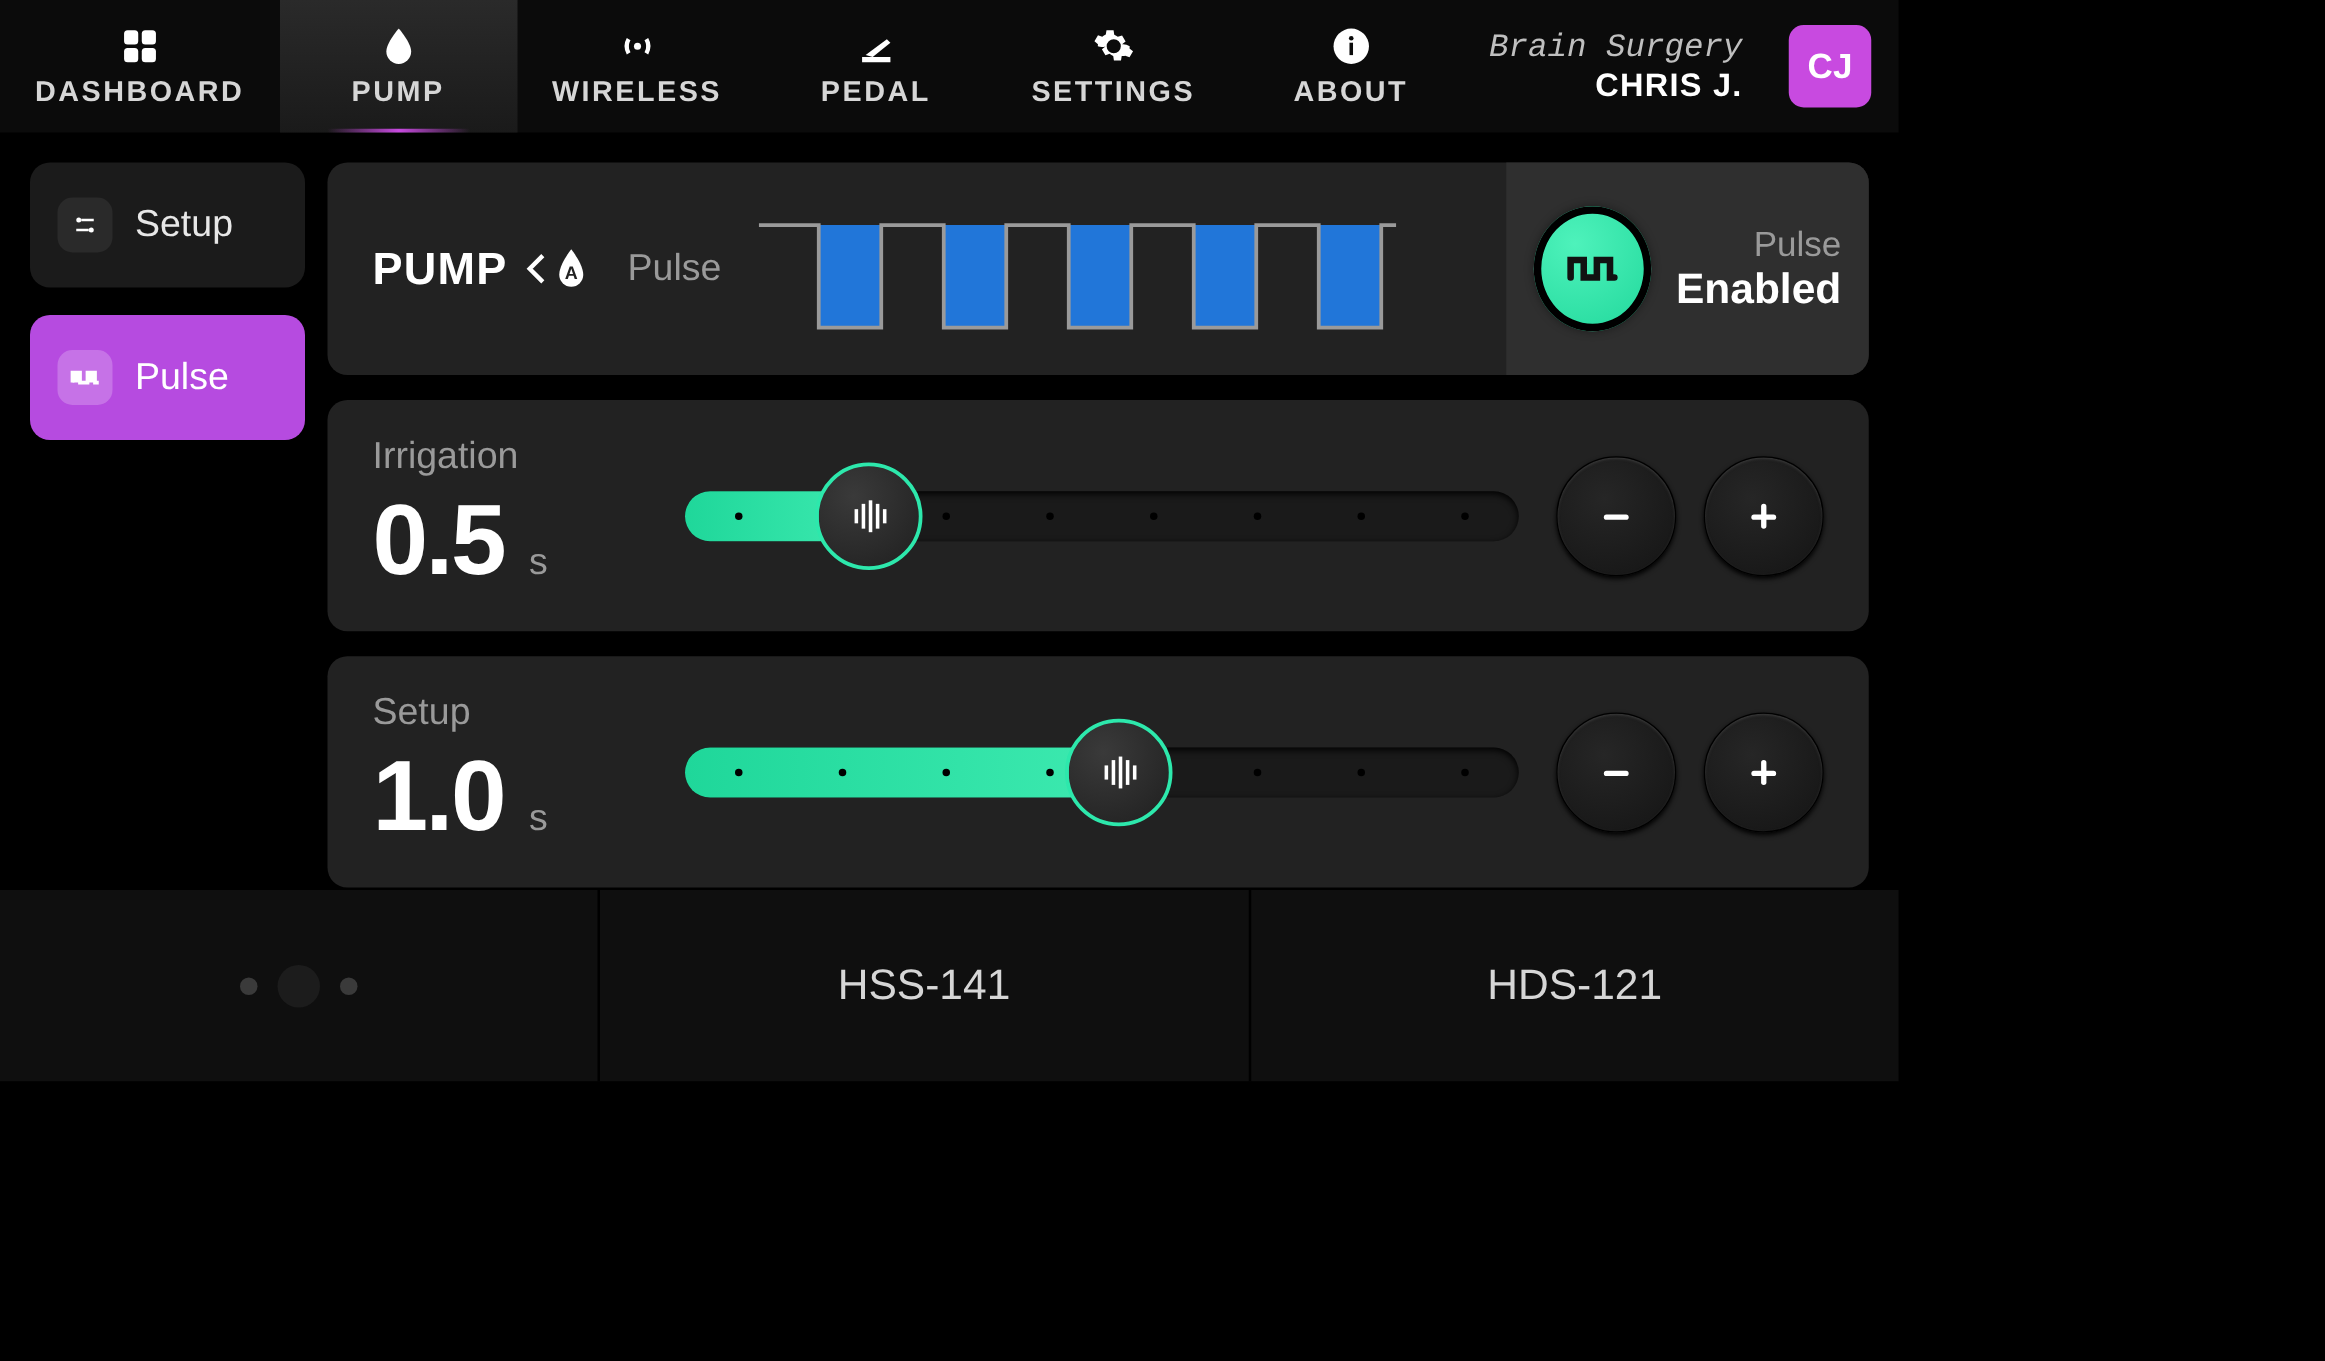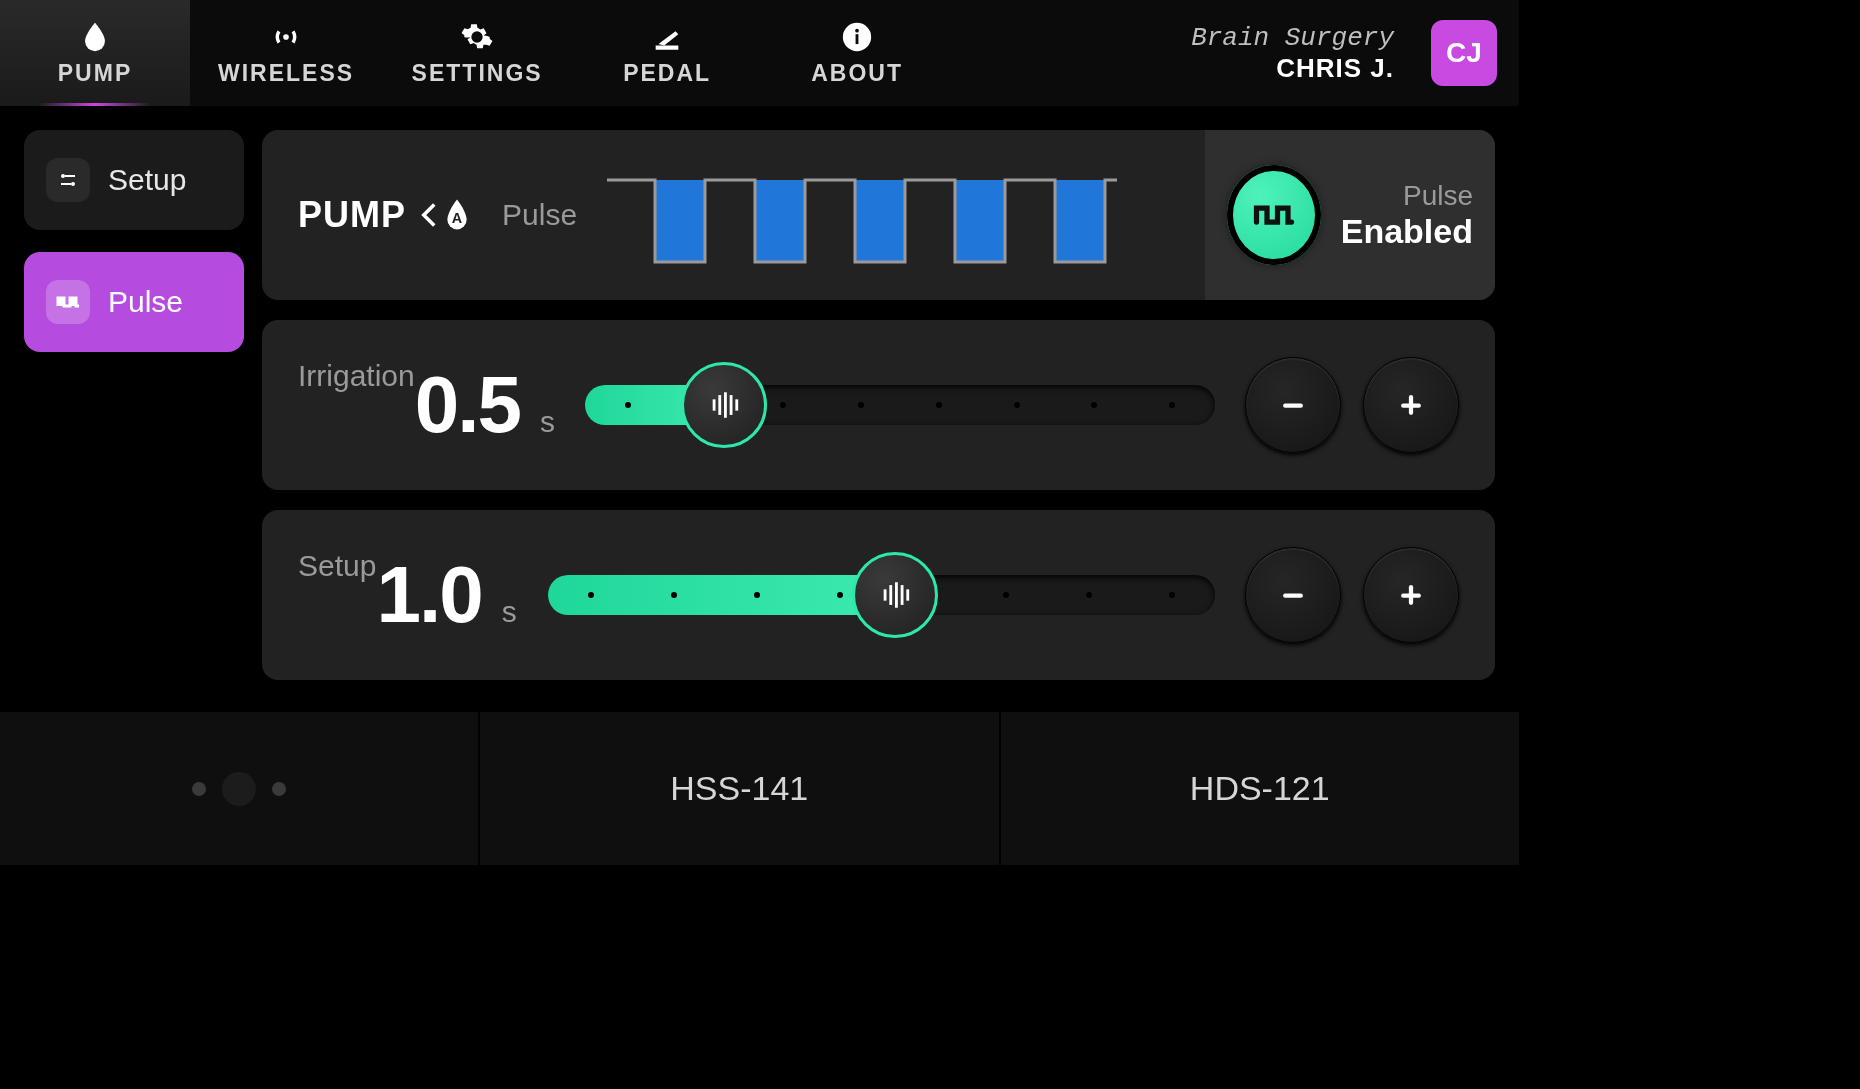--- a/index.html
+++ b/index.html
@@ -147,21 +147,21 @@
   background: radial-gradient(circle at 35% 30%, #4ef2bb, #1fd79a);
   box-shadow: 0 0 0 6px #000 inset, 0 0 8px rgba(0,0,0,0.4);
   display: flex; align-items: center; justify-content: center;
 }
 .toggle-knob svg { width: 42px; height: 42px; }
 .toggle-txt { text-align: right; flex:1; }
 .toggle-txt-label { color: #9a9a9a; font-size: 28px; }
 .toggle-txt-state { color: #fff; font-size: 34px; font-weight: 700; }
 .slider-panel .value-block {
   display: flex;
-  flex-direction: row;
+  flex-direction: column;
   min-width: 220px;
 }
 .value-label { color: #9a9a9a; font-size: 30px; margin-bottom: 4px; }
 .value-row { display: flex; align-items: baseline; gap: 20px; }
 .value-num { font-size: 80px; font-weight: 800; letter-spacing: -2px; }
 .value-unit { font-size: 30px; color: #9a9a9a; }
 .slider {
   flex: 1;
   margin: 0 30px;
   position: relative;
@@ -250,20 +250,31 @@
   background: #0f0f0f;
   border-right: 2px solid #000;
 }
 .footer-indicator .pdot { width: 14px; height: 14px; border-radius: 50%; background: #3a3a3a; }
 .footer-indicator .pdot.big { width: 34px; height: 34px; background: #1c1c1c; }
 </style>
 </head>
 <body>
 
 <div class="topnav">
+  <div class="nav-item">
+    <div class="nav-icon">
+      <svg viewBox="0 0 24 24">
+          <rect x="3" y="3" width="8" height="8" rx="2"></rect>
+          <rect x="13" y="3" width="8" height="8" rx="2"></rect>
+          <rect x="3" y="13" width="8" height="8" rx="2"></rect>
+          <rect x="13" y="13" width="8" height="8" rx="2"></rect>
+        </svg>
+    </div>
+    <div class="nav-label">DASHBOARD</div>
+  </div>
   <div class="nav-item active">
     <div class="nav-icon">
       <svg viewBox="0 0 24 24">
           <path d="M12 2 C12 2 5 10 5 15 a7 7 0 0 0 14 0 C19 10 12 2 12 2 Z"></path>
         </svg>
     </div>
     <div class="nav-label">PUMP</div>
   </div>
   <div class="nav-item">
     <div class="nav-icon">
@@ -271,33 +282,33 @@
           <circle cx="12" cy="12" r="2" fill="#fff" stroke="none"></circle>
           <path d="M7 8 a8 8 0 0 0 0 8"></path>
           <path d="M17 8 a8 8 0 0 1 0 8"></path>
         </svg>
     </div>
     <div class="nav-label">WIRELESS</div>
   </div>
   <div class="nav-item">
     <div class="nav-icon">
       <svg viewBox="0 0 24 24">
-          <path d="M12 8a4 4 0 1 0 0 8 4 4 0 0 0 0-8zm9 4a7 7 0 0 1-.1 1.2l2 1.6-2 3.4-2.4-.8a7 7 0 0 1-2 .1l-.4 2.5h-4l-.4-2.5a7 7 0 0 1-2-1.2l-2.4.8-2-3.4 2-1.6A7 7 0 0 1 3 12a7 7 0 0 1 .1-1.2l-2-1.6 2-3.4 2.4.8a7 7 0 0 1 2-1.2L7.9 3h4l.4 2.5a7 7 0 0 1 2 1.2l2.4-.8 2 3.4-2 1.6A7 7 0 0 1 21 12z"></path>
-        </svg>
-    </div>
-    <div class="nav-label">SETTINGS</div>
-  </div>
-  <div class="nav-item">
-    <div class="nav-icon">
-      <svg viewBox="0 0 24 24">
           <path d="M4 18 L20 18 L20 21 L4 21 Z"></path>
           <path d="M6 17 L18 8 L20 10 L10 18 Z"></path>
         </svg>
     </div>
     <div class="nav-label">PEDAL</div>
+  </div>
+  <div class="nav-item">
+    <div class="nav-icon">
+      <svg viewBox="0 0 24 24">
+          <path d="M12 8a4 4 0 1 0 0 8 4 4 0 0 0 0-8zm9 4a7 7 0 0 1-.1 1.2l2 1.6-2 3.4-2.4-.8a7 7 0 0 1-2 .1l-.4 2.5h-4l-.4-2.5a7 7 0 0 1-2-1.2l-2.4.8-2-3.4 2-1.6A7 7 0 0 1 3 12a7 7 0 0 1 .1-1.2l-2-1.6 2-3.4 2.4.8a7 7 0 0 1 2-1.2L7.9 3h4l.4 2.5a7 7 0 0 1 2 1.2l2.4-.8 2 3.4-2 1.6A7 7 0 0 1 21 12z"></path>
+        </svg>
+    </div>
+    <div class="nav-label">SETTINGS</div>
   </div>
   <div class="nav-item">
     <div class="nav-icon">
       <svg viewBox="0 0 24 24">
           <circle cx="12" cy="12" r="10"></circle>
           <rect x="11" y="10" width="2" height="7" fill="#0b0b0b"></rect>
           <circle cx="12" cy="7.5" r="1.3" fill="#0b0b0b"></circle>
         </svg>
     </div>
     <div class="nav-label">ABOUT</div>

